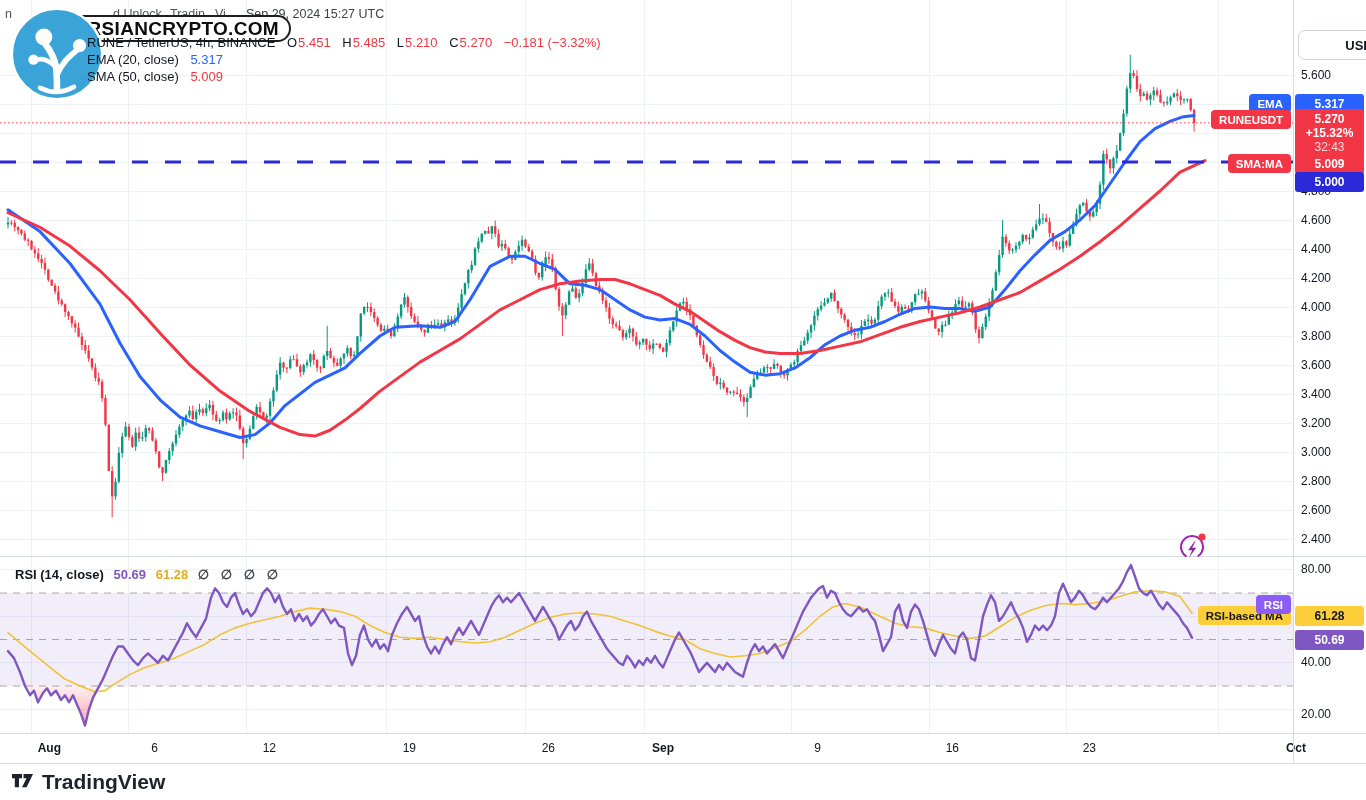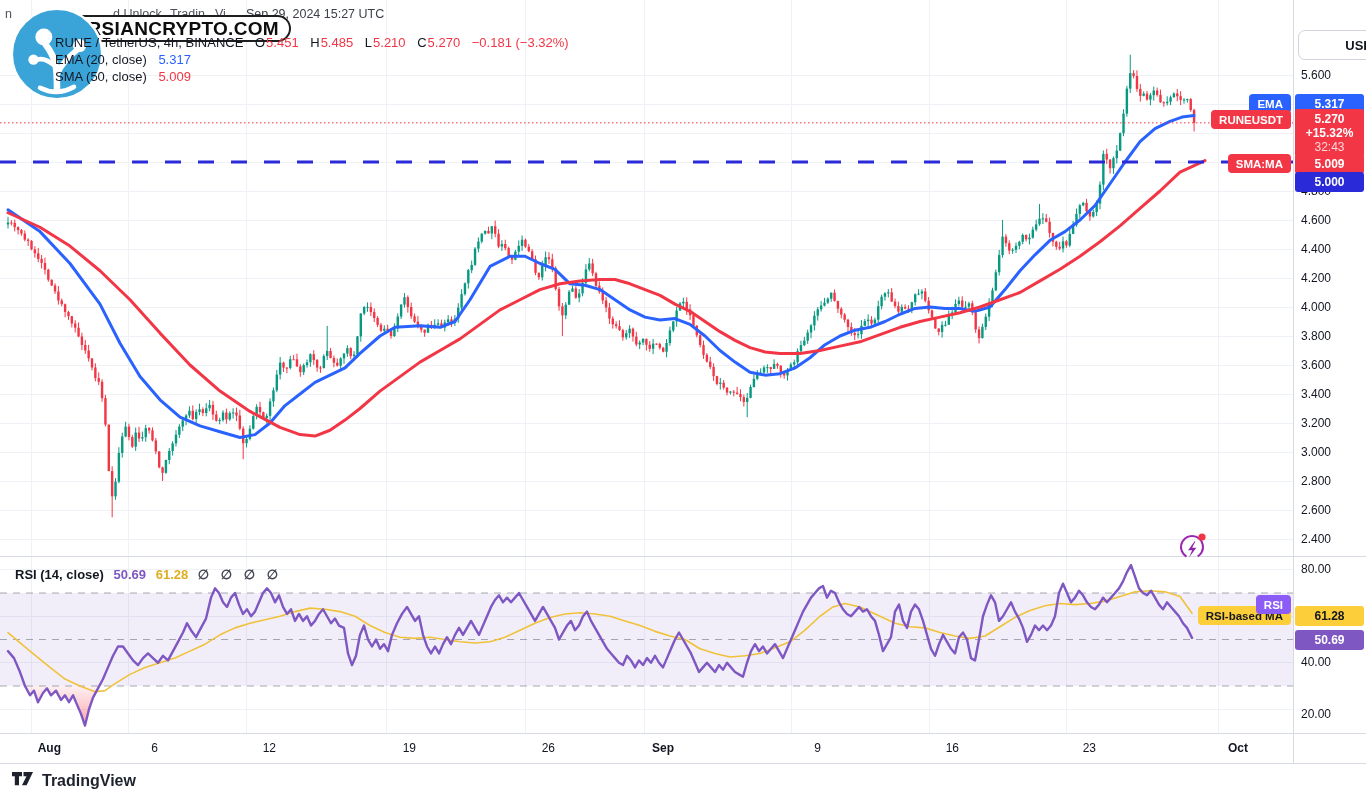--- a/index.html
+++ b/index.html
@@ -7,21 +7,21 @@
        font-family:"Liberation Sans",sans-serif;color:#131722;}
   #cv{position:absolute;left:0;top:0;z-index:0;}
   
   .frag{position:absolute;top:7px;font-size:12.5px;color:#50545c;z-index:1;white-space:nowrap;}
   #ts-suffix{position:absolute;top:7px;left:239px;font-size:12.5px;color:#3c404a;z-index:1;white-space:nowrap;}
   #wm-pill{position:absolute;left:44px;top:15px;height:23px;z-index:6;background:#fff;border:2px solid #1e1e1e;
            border-radius:14px;display:flex;align-items:center;padding:0 10px 0 16px;}
   #wm-pill span{font-size:19px;font-weight:bold;letter-spacing:.3px;color:#0d0d0d;}
   #wm-circle{position:absolute;left:10px;top:7px;width:94px;height:94px;z-index:7;}
   #legend{position:absolute;left:55px;top:34px;z-index:9;font-size:13px;line-height:17px;white-space:nowrap;}
-  #legend .row{height:17px;}
+  #legend .row{height:17px;margin-left:32px;}
   #legend .k{color:#131722;margin-left:8px;}
   #legend .v{margin-left:1px;}
   .red{color:#F23645;} .blue{color:#2962FF;} .purple{color:#7E57C2;} .gold{color:#DFAE1F;}
   #rsi-legend{position:absolute;left:15px;top:567px;z-index:9;font-size:13px;white-space:nowrap;}
   #rsi-legend span{margin-right:6px;font-weight:bold;}
   .empt{color:#434651;letter-spacing:4px;}
   
   #price-axis{position:absolute;left:1293px;top:0;width:73px;height:763px;z-index:2;background:#fff;}
   .tick{position:absolute;left:8px;font-size:12px;color:#131722;white-space:nowrap;}
   #vsep{position:absolute;left:1293px;top:0;width:1px;height:763px;background:#d6dae2;z-index:3;}
@@ -32,21 +32,21 @@
   
   .tag{position:absolute;right:75px;height:19px;z-index:10;border-radius:4px;color:#fff;
        font-size:11.5px;font-weight:bold;display:flex;align-items:center;padding:0 8px;white-space:nowrap;}
   .aval{position:absolute;left:1295px;width:69px;z-index:10;border-radius:3px;color:#fff;
         font-size:12px;font-weight:bold;display:flex;align-items:center;justify-content:center;}
   #usdt-btn{position:absolute;left:1298px;top:30px;width:64px;height:28px;border:1px solid #d1d4dc;
             border-radius:7px;background:#fff;z-index:10;display:flex;align-items:center;justify-content:center;
             font-size:13px;font-weight:bold;color:#131722;cursor:pointer;padding-left:32px;}
   #boost{position:absolute;left:1177px;top:531px;z-index:9;cursor:pointer;}
   #footer-logo{position:absolute;left:12px;top:770px;display:flex;align-items:center;z-index:2;cursor:pointer;}
-  #footer-logo span{font-size:16px;font-weight:bold;color:#1e222d;margin-left:6px;}
+  #footer-logo span{font-size:21px;font-weight:bold;color:#1e222d;margin-left:6px;}
 </style>
 </head>
 <body>
 <div id="app">
 
 <svg id="cv" width="1366" height="800" viewBox="0 0 1366 800">
   <defs>
     <linearGradient id="og" x1="0" y1="0" x2="0" y2="1">
       <stop offset="0" stop-color="#F23645" stop-opacity="0.07"></stop>
       <stop offset="1" stop-color="#F23645" stop-opacity="0.42"></stop>
@@ -884,21 +884,21 @@
 <div id="time-axis">
       <div class="ttick major" style="left: 31px;">Aug</div>
       <div class="ttick" style="left: 128px;">6</div>
       <div class="ttick" style="left: 246px;">12</div>
       <div class="ttick" style="left: 386px;">19</div>
       <div class="ttick" style="left: 525px;">26</div>
       <div class="ttick major" style="left: 644px;">Sep</div>
       <div class="ttick" style="left: 791px;">9</div>
       <div class="ttick" style="left: 929px;">16</div>
       <div class="ttick" style="left: 1066px;">23</div>
-      <div class="ttick major" style="left: 1218px;">Oct</div>
+      <div class="ttick major" style="left: 1276px;">Oct</div>
     </div>
 
 <div id="usdt-btn">
   <span>USDT</span>
 </div>
 
 <div class="tag" style="top:94px;background:#2962FF">EMA</div>
 <div class="aval" style="top:94px;height:20px;background:#2962FF">5.317</div>
 <div class="tag" style="top:110px;background:#F23645">RUNEUSDT</div>
 <div class="aval" style="top:109px;height:48px;background:#F23645;flex-direction:column;justify-content:center;line-height:14px">

